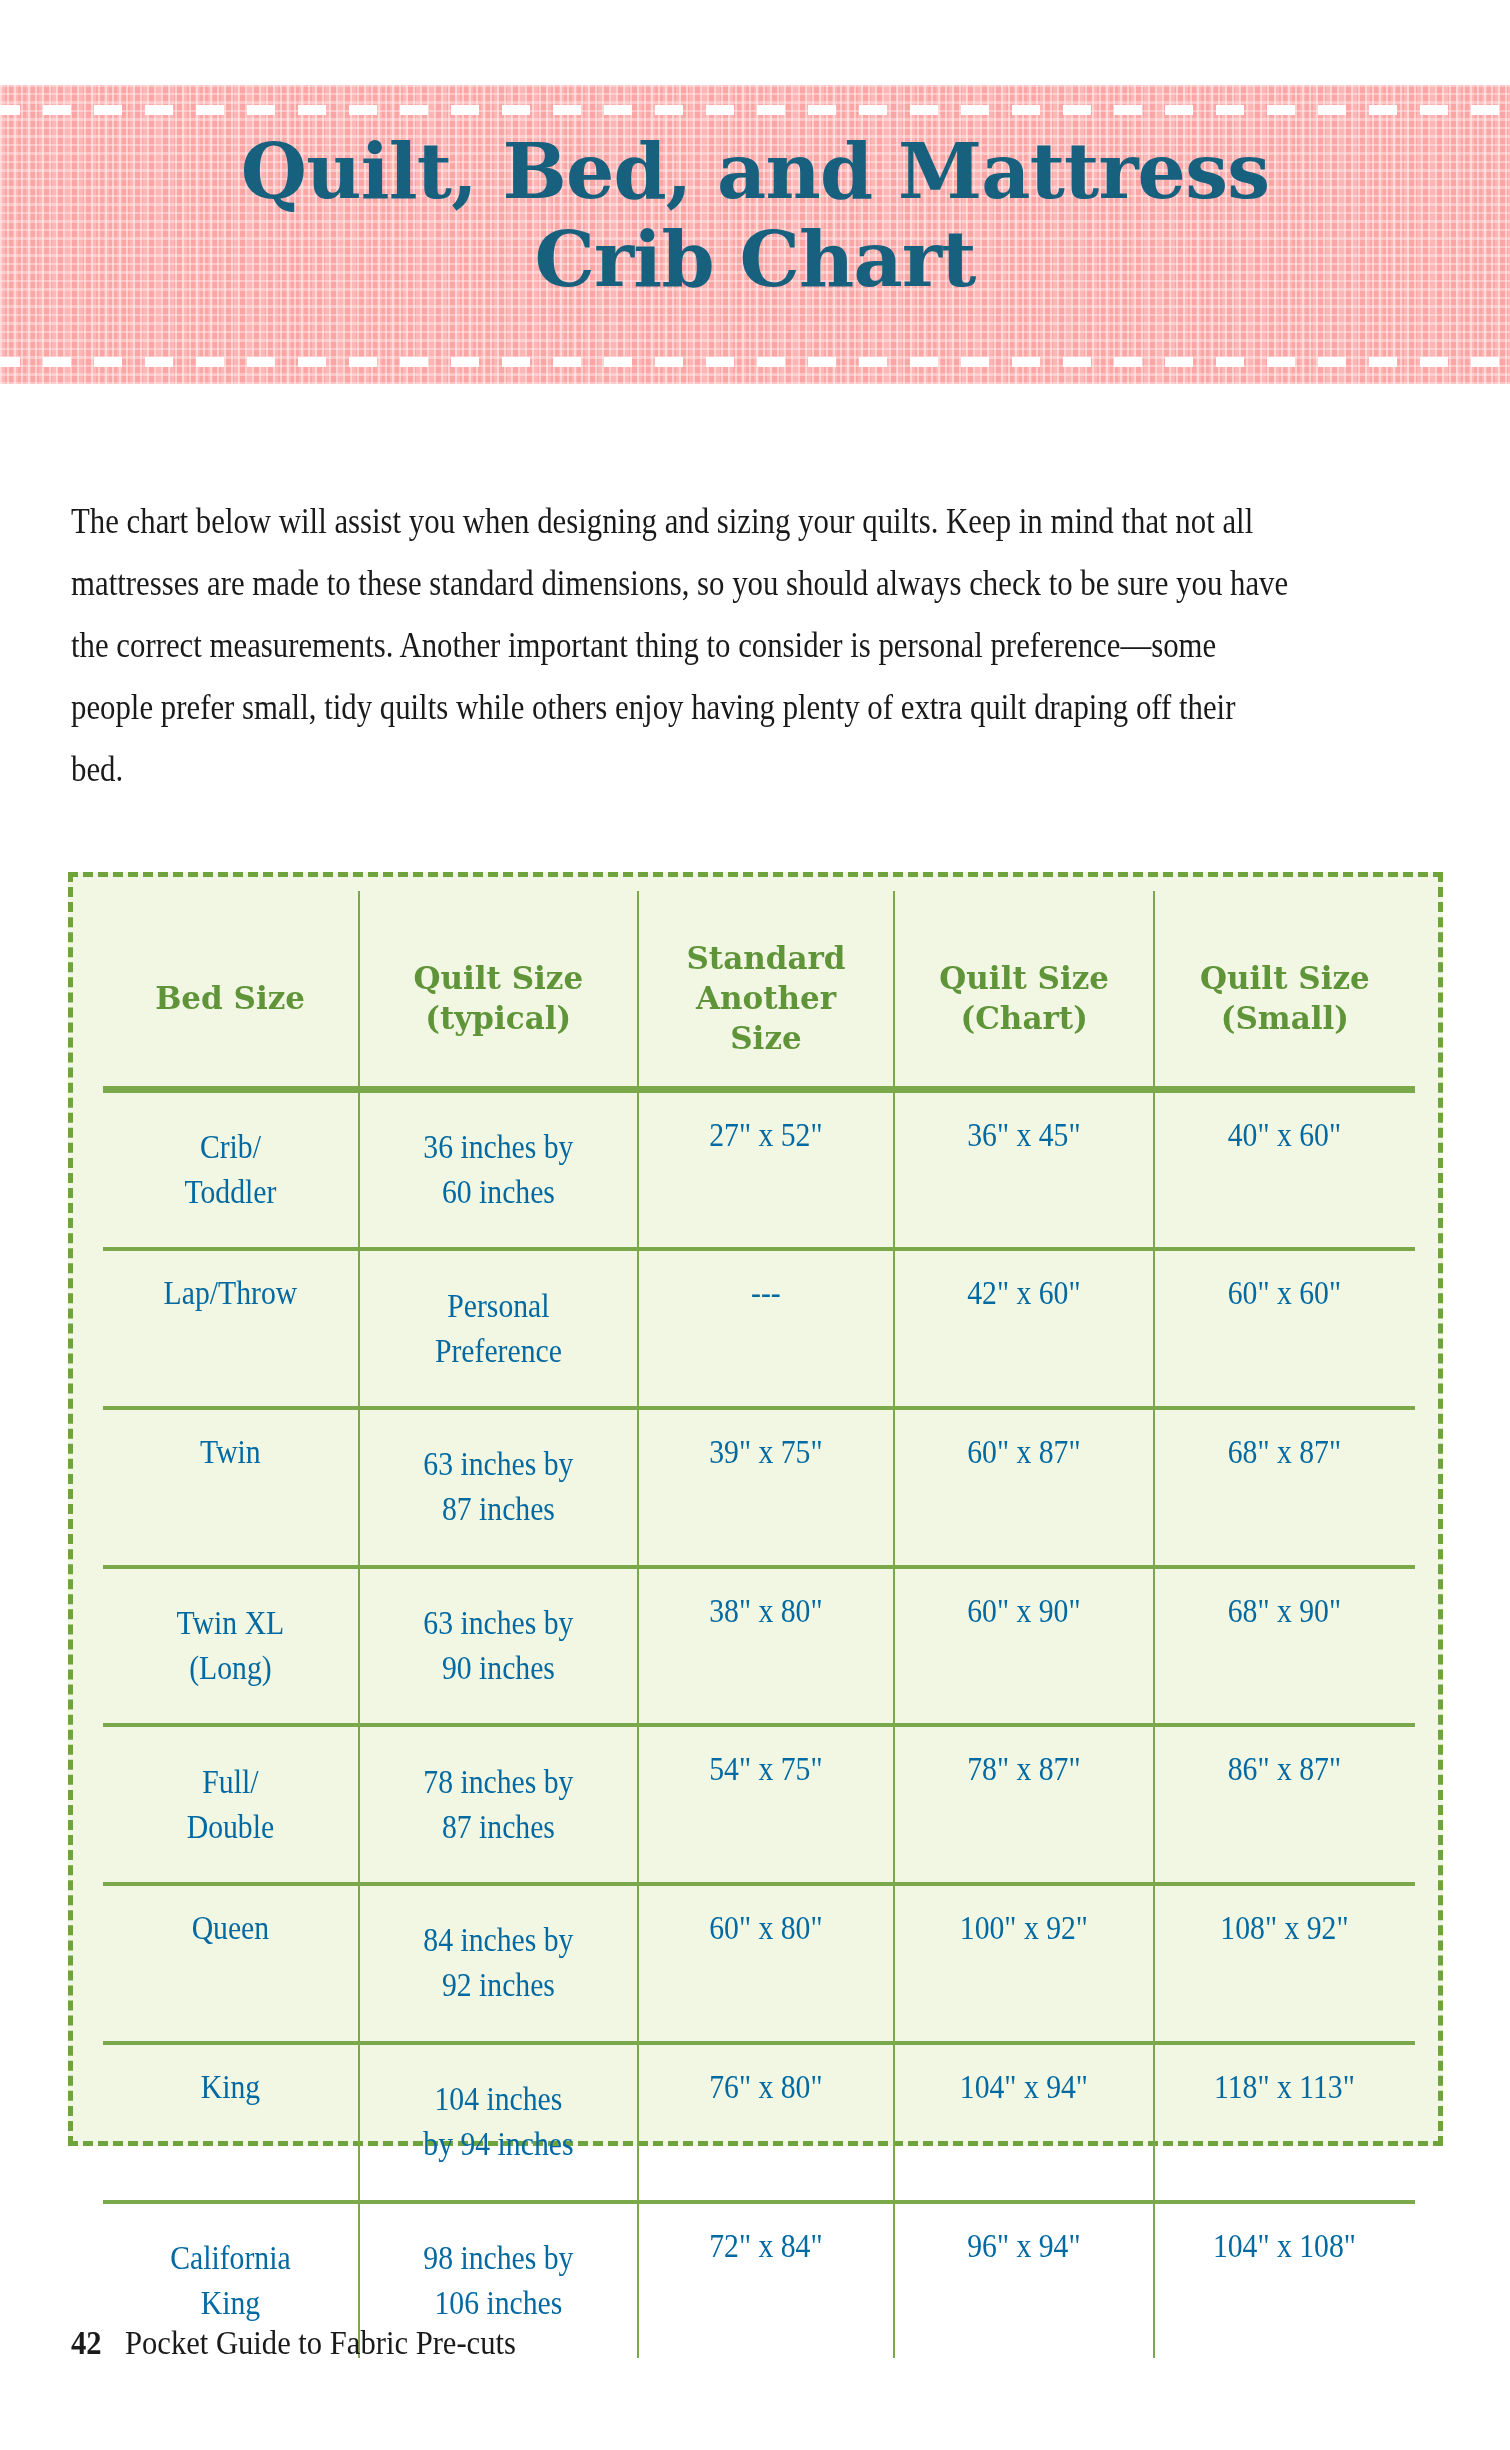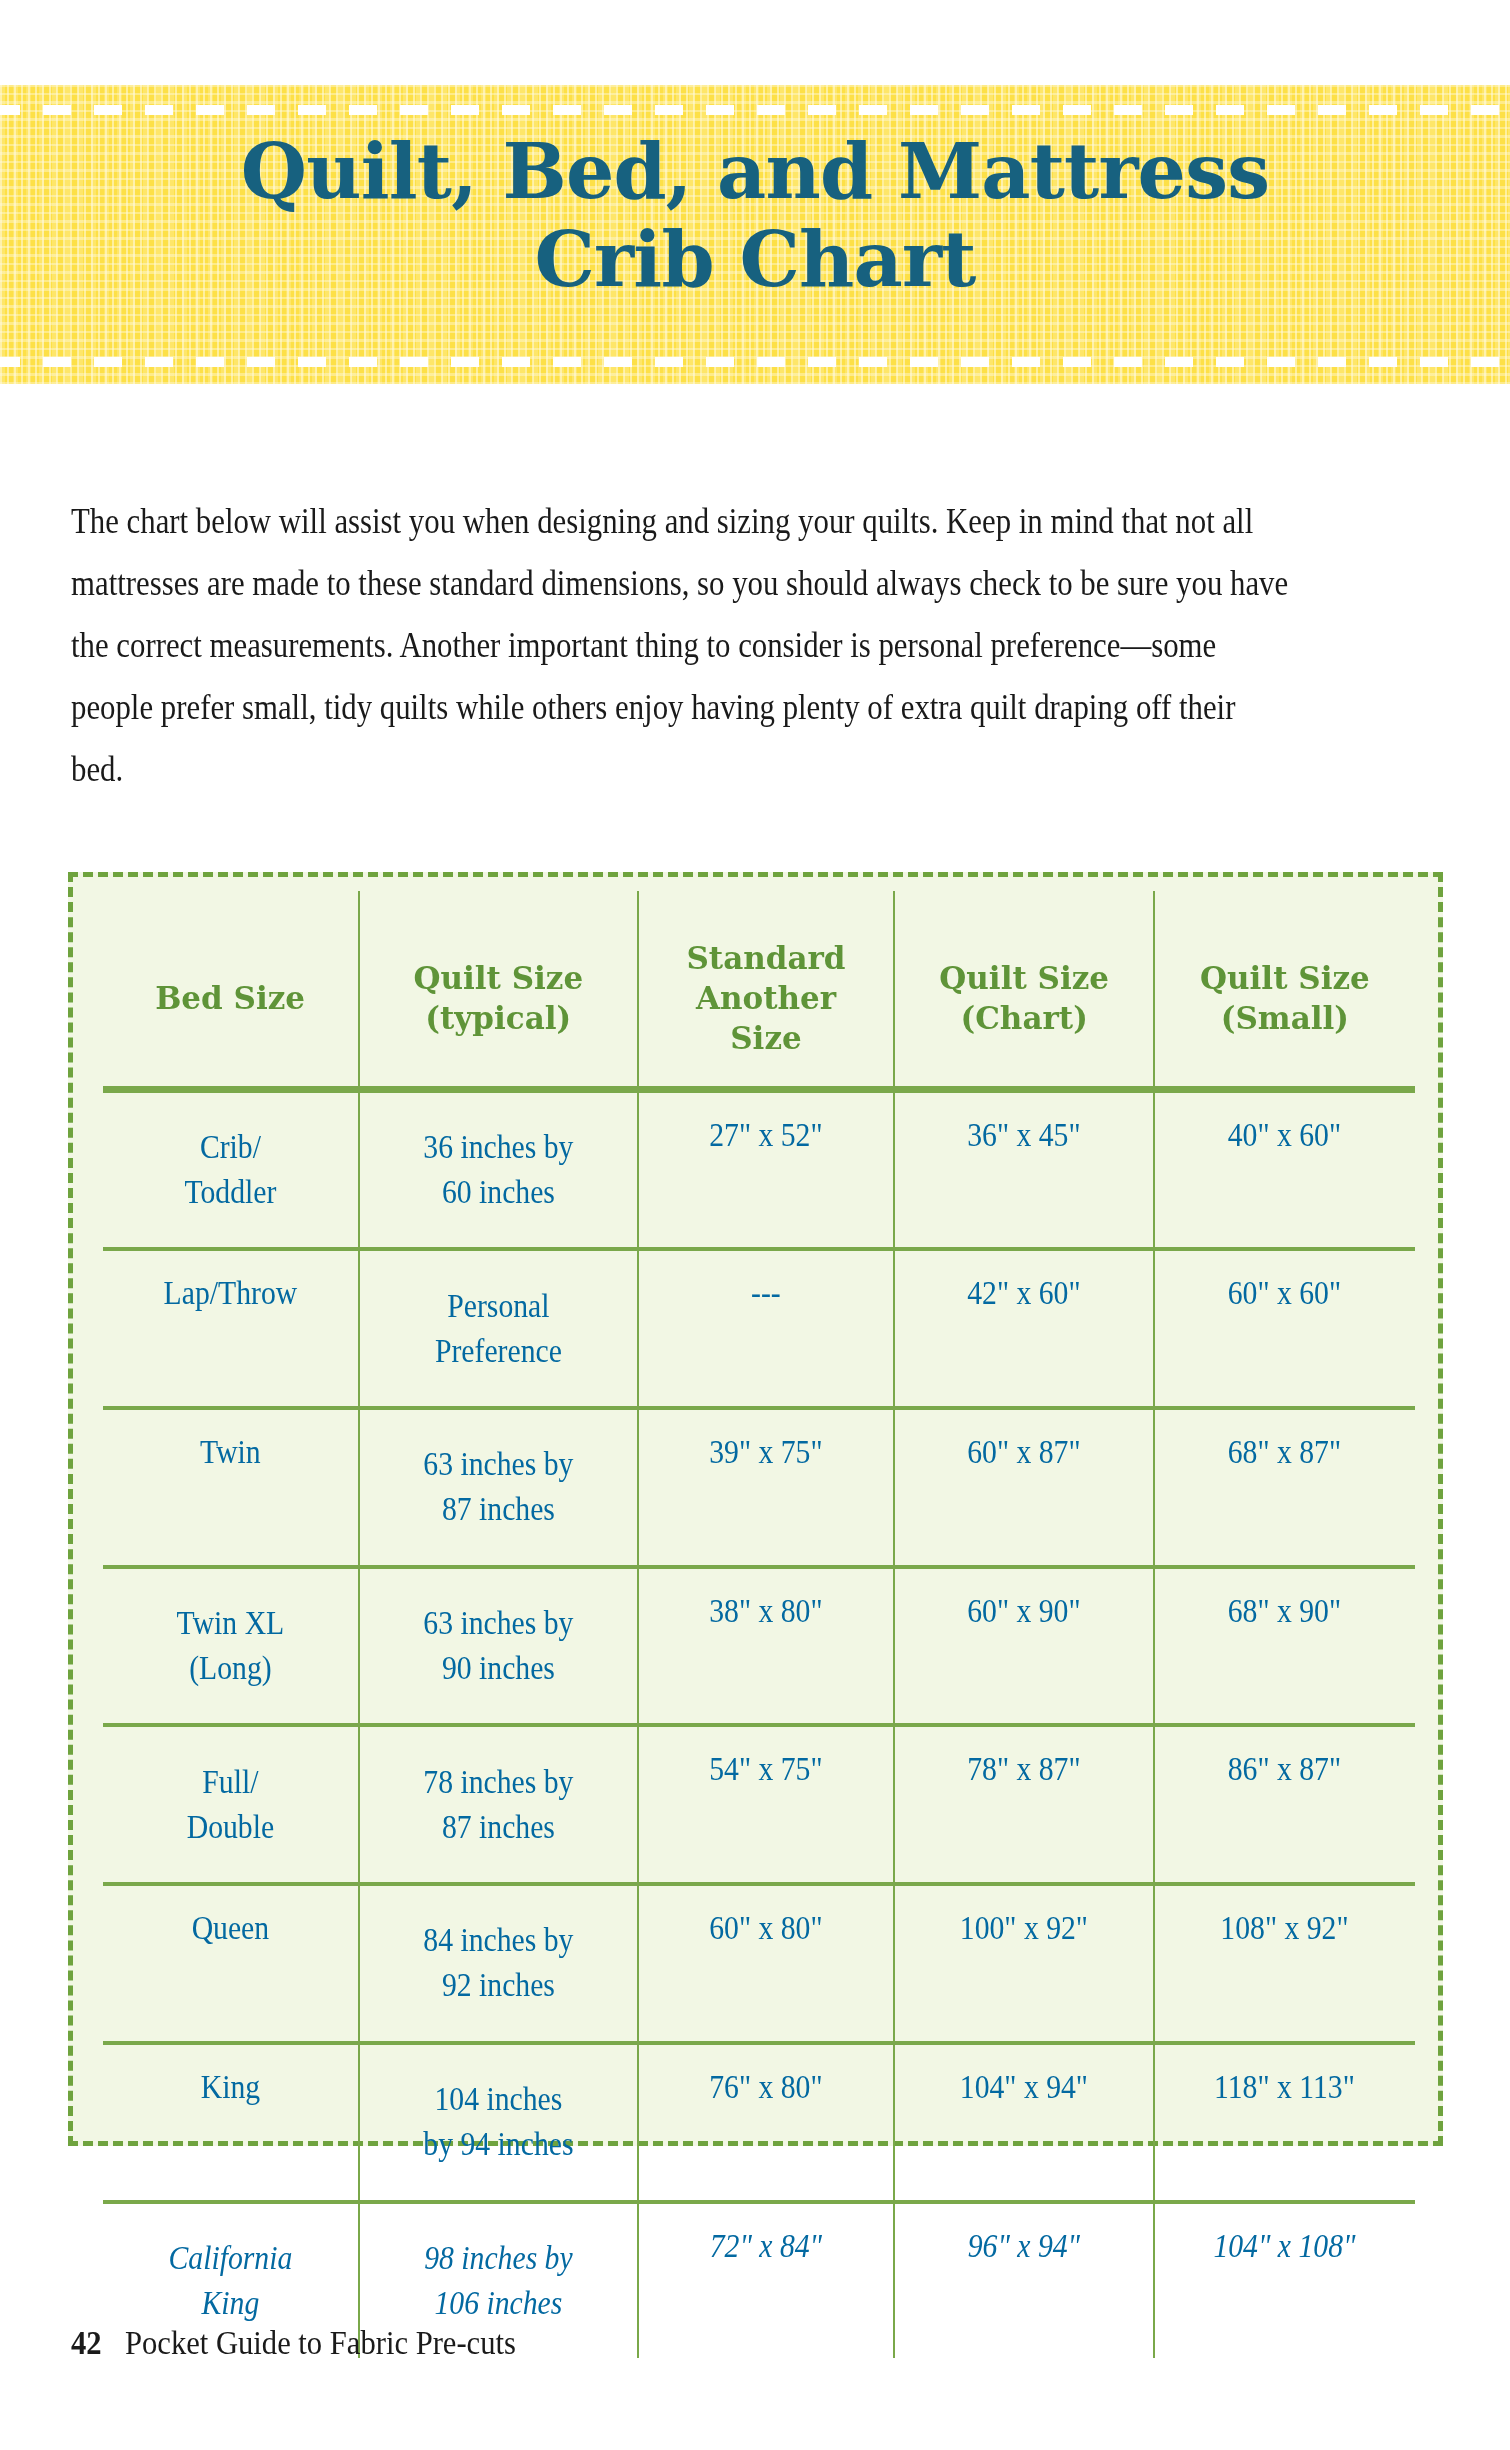--- a/index.html
+++ b/index.html
@@ -15,21 +15,21 @@
     overflow: hidden;
   }
 
   
   .header-band {
     position: absolute;
     left: 0;
     top: 85px;
     width: 1510px;
     height: 299px;
-    background-color: #fde047;
+    background-color: #fca5a5;
     overflow: hidden;
   }
   .fabric-texture {
     position: absolute;
     inset: 0;
     background-image:
       repeating-linear-gradient(90deg,
         rgba(255,255,255,0.55) 0px,
         rgba(255,255,255,0.55) 2.3px,
         rgba(255,255,255,0.0) 2.3px,
@@ -141,21 +141,20 @@
     color: #0369a1;
     font-family: "Liberation Serif", "DejaVu Serif", serif;
     font-size: 33px;
     line-height: 45px;
     height: 130px;
     border-bottom: 4.7px solid #7aa84a;
     transform: none;
   }
   .size-table tbody tr:last-child td {
     border-bottom: none;
-    font-style: italic;
   }
   .cell-inner {
     display: block;
     transform: scaleX(0.9);
   }
   .size-table tbody td.align-top {
     vertical-align: top;
     padding-top: 20px;
   }
 

